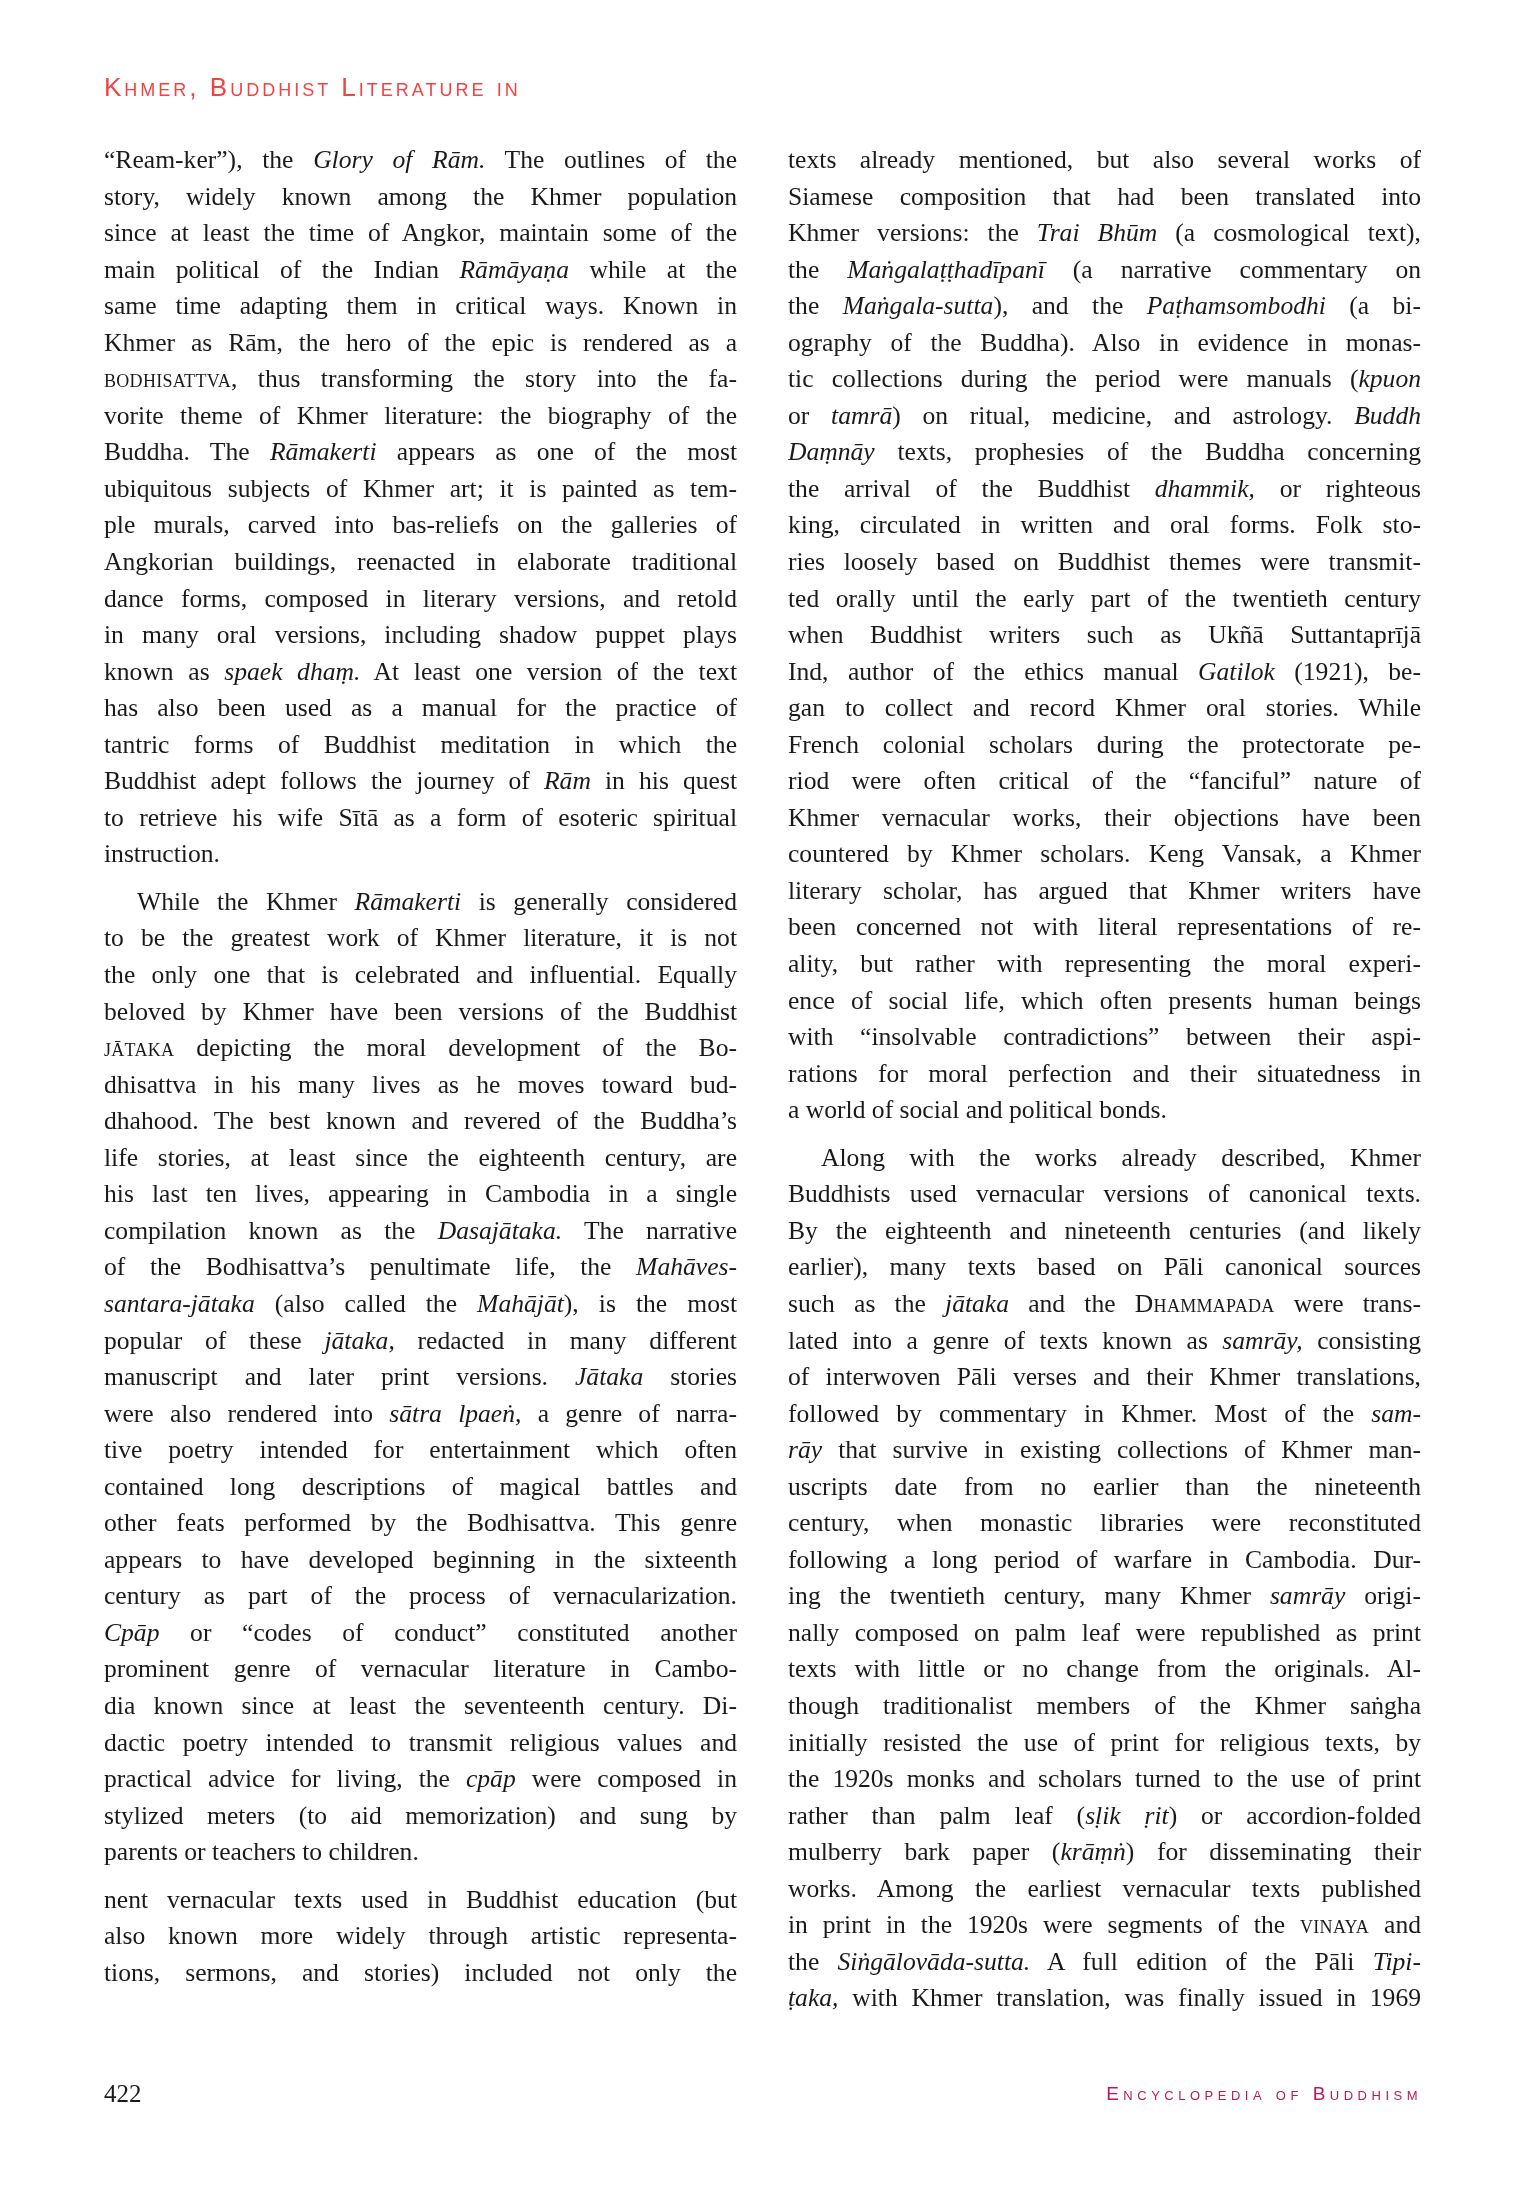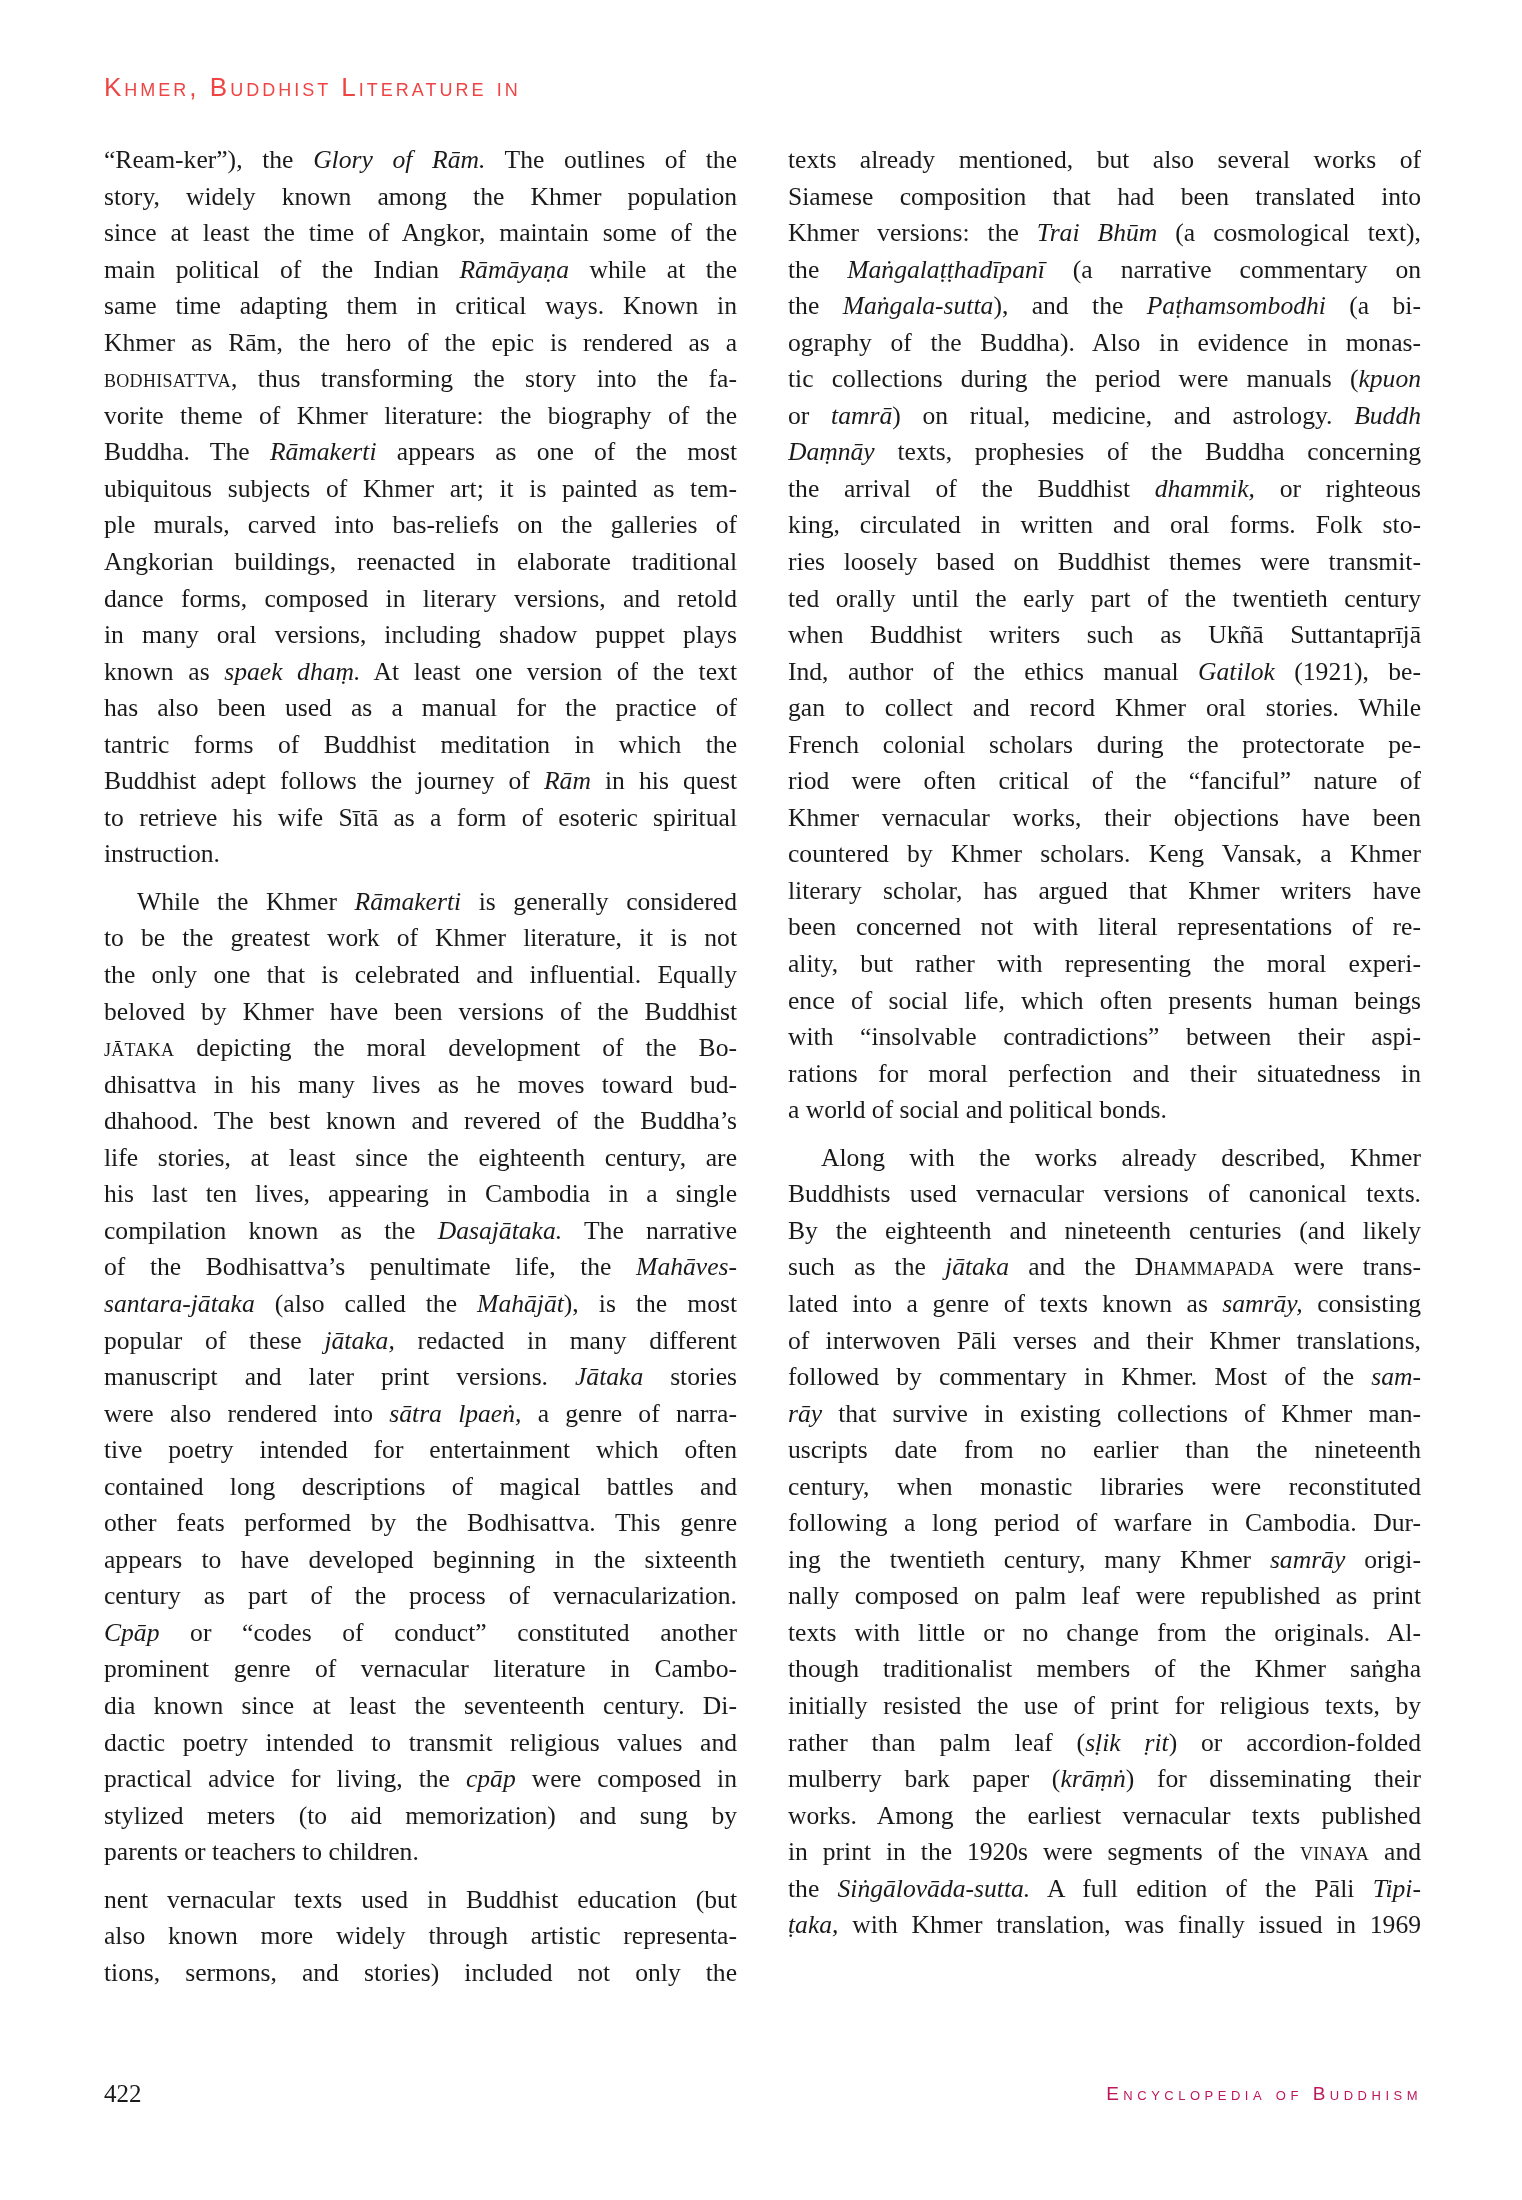--- a/index.html
+++ b/index.html
@@ -114,33 +114,35 @@
       <div class="line"><span>ence of social life, which often presents human beings</span></div>
       <div class="line"><span>with “insolvable contradictions” between their aspi-</span></div>
       <div class="line"><span>rations for moral perfection and their situatedness in</span></div>
       <div class="line last"><span>a world of social and political bonds.</span></div>
     </div>
     <div class="para-gap"></div>
     <div class="paragraph">
       <div class="line indent"><span>Along with the works already described, Khmer</span></div>
       <div class="line"><span>Buddhists used vernacular versions of canonical texts.</span></div>
       <div class="line"><span>By the eighteenth and nineteenth centuries (and likely</span></div>
+      <div class="line"><span>earlier), many texts based on Pāli canonical sources</span></div>
       <div class="line"><span>such as the </span><span class="it">jātaka</span><span> and the </span><span class="sc">Dhammapada</span><span> were trans-</span></div>
       <div class="line"><span>lated into a genre of texts known as </span><span class="it">samrāy,</span><span> consisting</span></div>
       <div class="line"><span>of interwoven Pāli verses and their Khmer translations,</span></div>
       <div class="line"><span>followed by commentary in Khmer. Most of the </span><span class="it">sam-</span></div>
       <div class="line"><span class="it">rāy</span><span> that survive in existing collections of Khmer man-</span></div>
       <div class="line"><span>uscripts date from no earlier than the nineteenth</span></div>
       <div class="line"><span>century, when monastic libraries were reconstituted</span></div>
       <div class="line"><span>following a long period of warfare in Cambodia. Dur-</span></div>
       <div class="line"><span>ing the twentieth century, many Khmer </span><span class="it">samrāy</span><span> origi-</span></div>
       <div class="line"><span>nally composed on palm leaf were republished as print</span></div>
       <div class="line"><span>texts with little or no change from the originals. Al-</span></div>
       <div class="line"><span>though traditionalist members of the Khmer saṅgha</span></div>
       <div class="line"><span>initially resisted the use of print for religious texts, by</span></div>
+      <div class="line"><span>the 1920s monks and scholars turned to the use of print</span></div>
       <div class="line"><span>rather than palm leaf (</span><span class="it">sḷik ṛit</span><span>) or accordion-folded</span></div>
       <div class="line"><span>mulberry bark paper (</span><span class="it">krāṃṅ</span><span>) for disseminating their</span></div>
       <div class="line"><span>works. Among the earliest vernacular texts published</span></div>
       <div class="line"><span>in print in the 1920s were segments of the </span><span class="sc">vinaya</span><span> and</span></div>
       <div class="line"><span>the </span><span class="it">Siṅgālovāda-sutta.</span><span> A full edition of the Pāli </span><span class="it">Tipi-</span></div>
       <div class="line"><span class="it">ṭaka,</span><span> with Khmer translation, was finally issued in 1969</span></div>
     </div>
   </div>
 
 <div class="folio">422</div>

